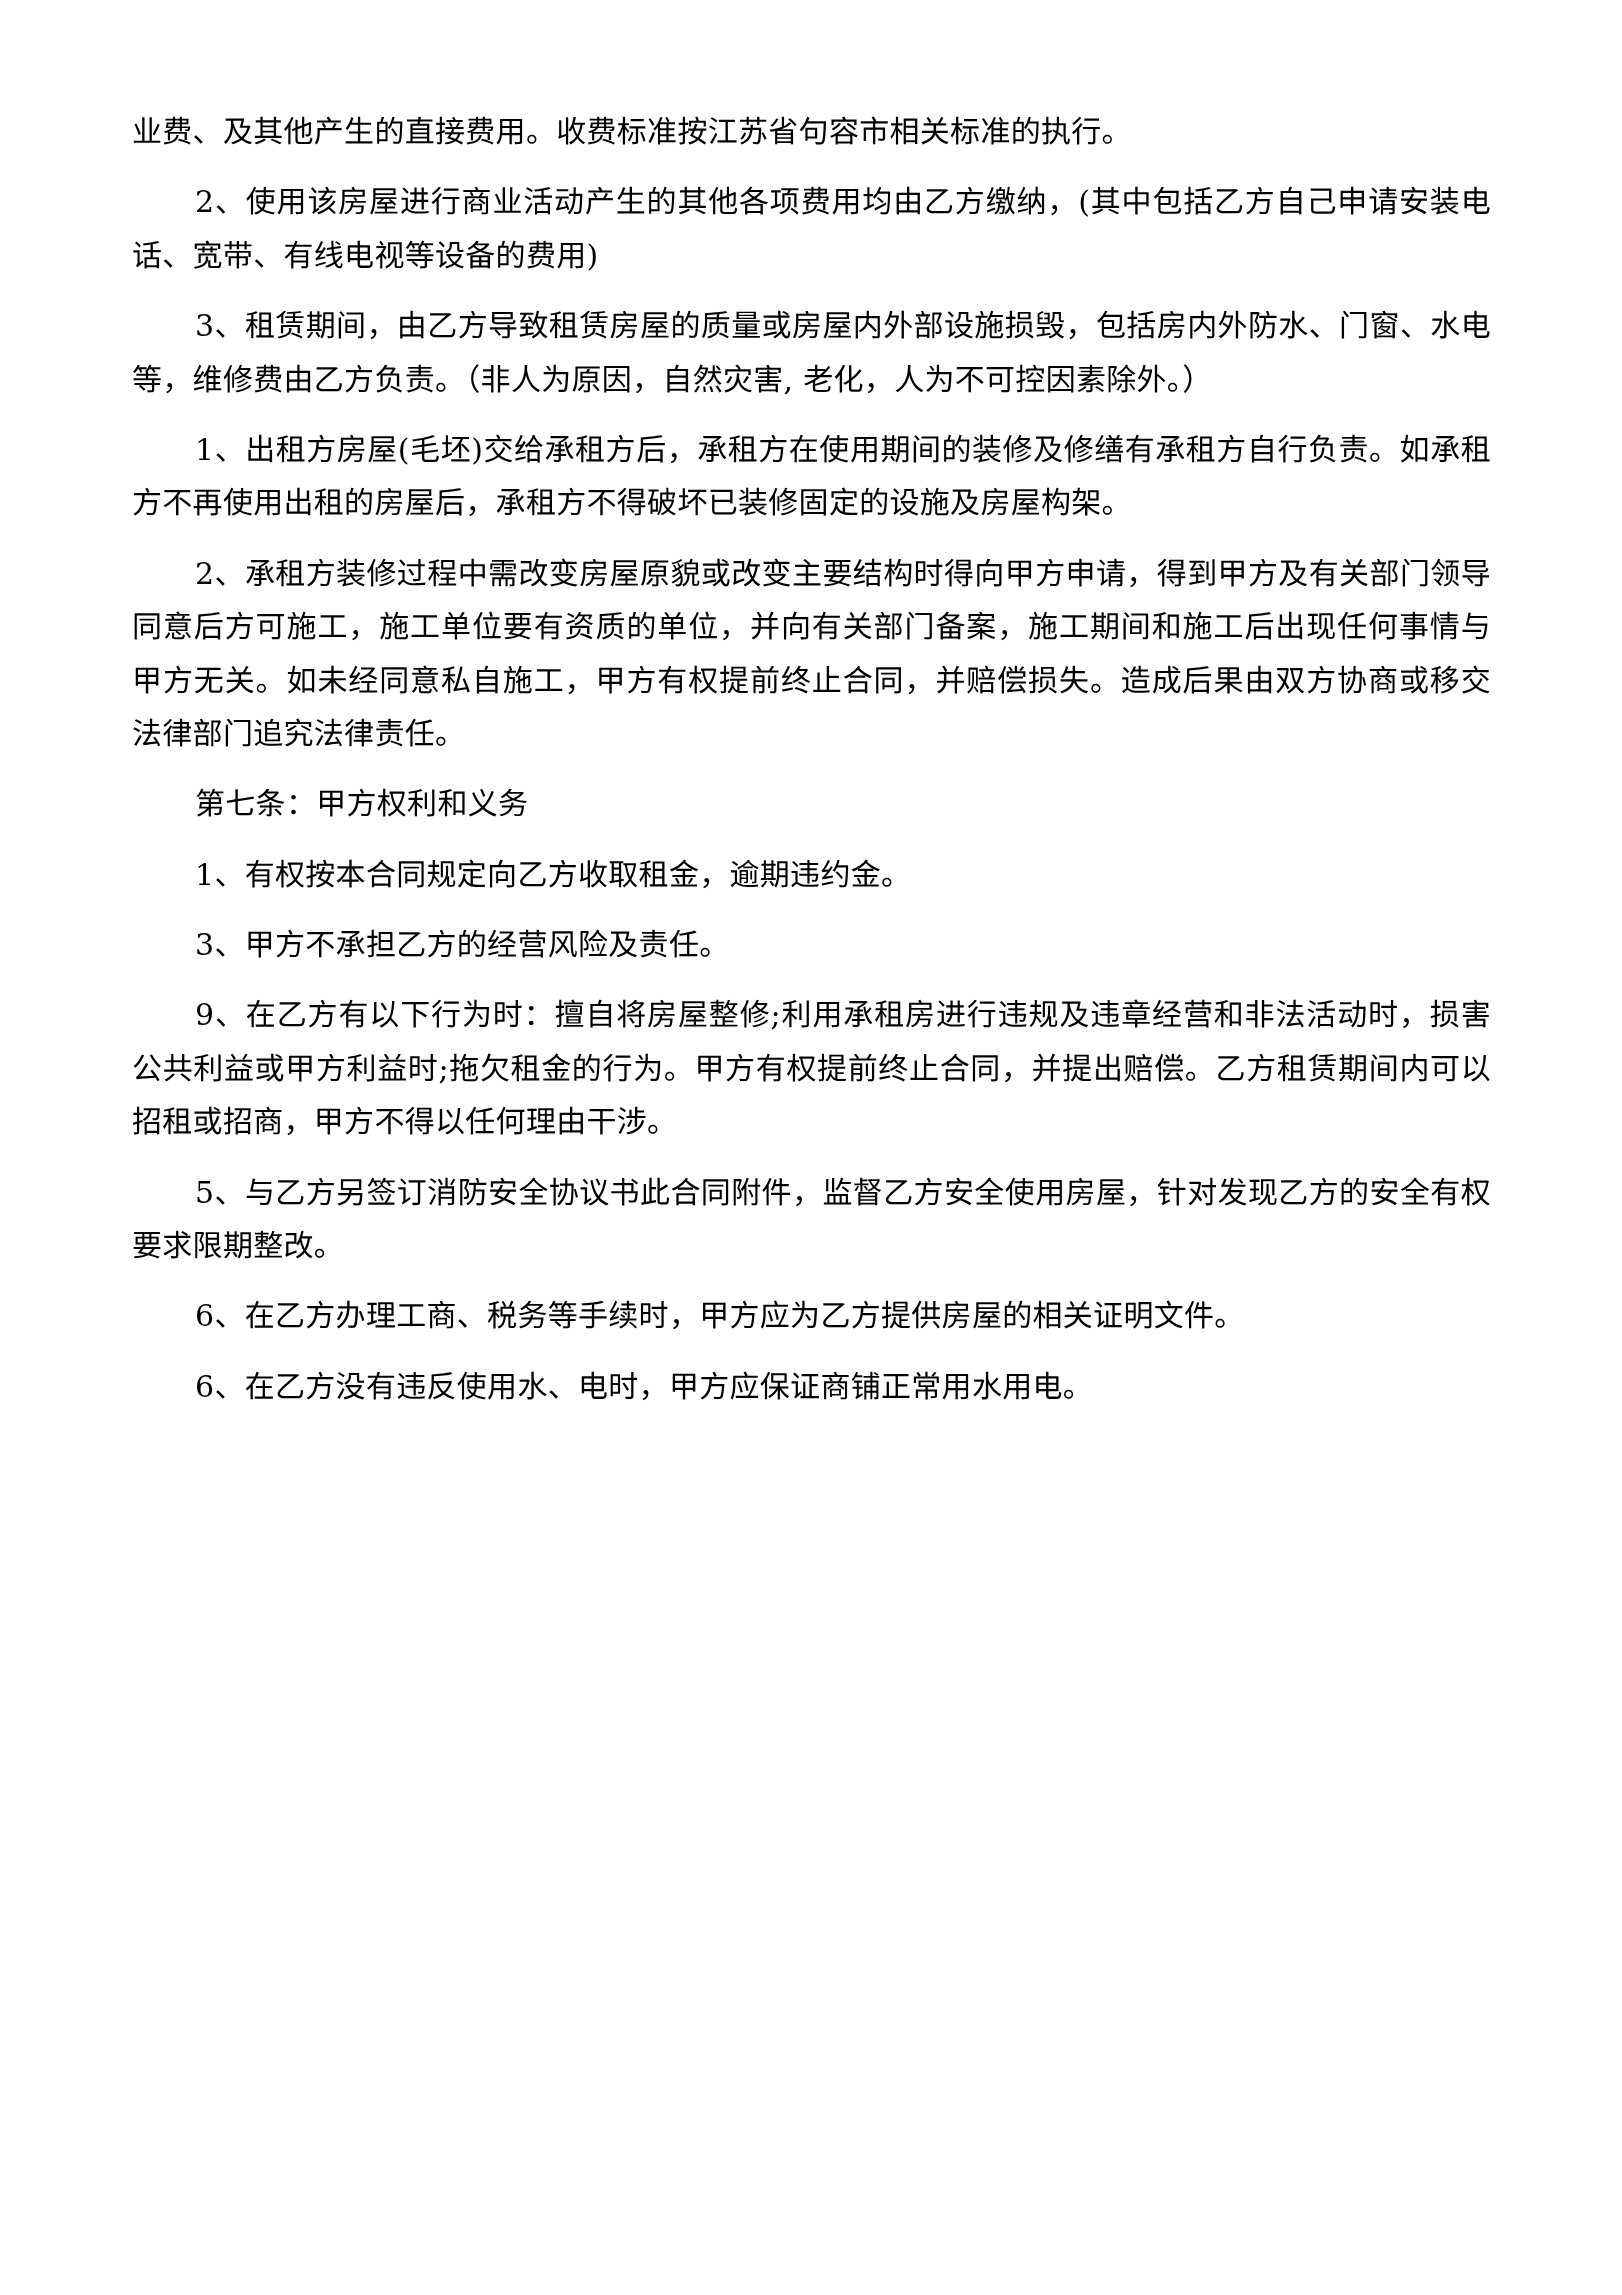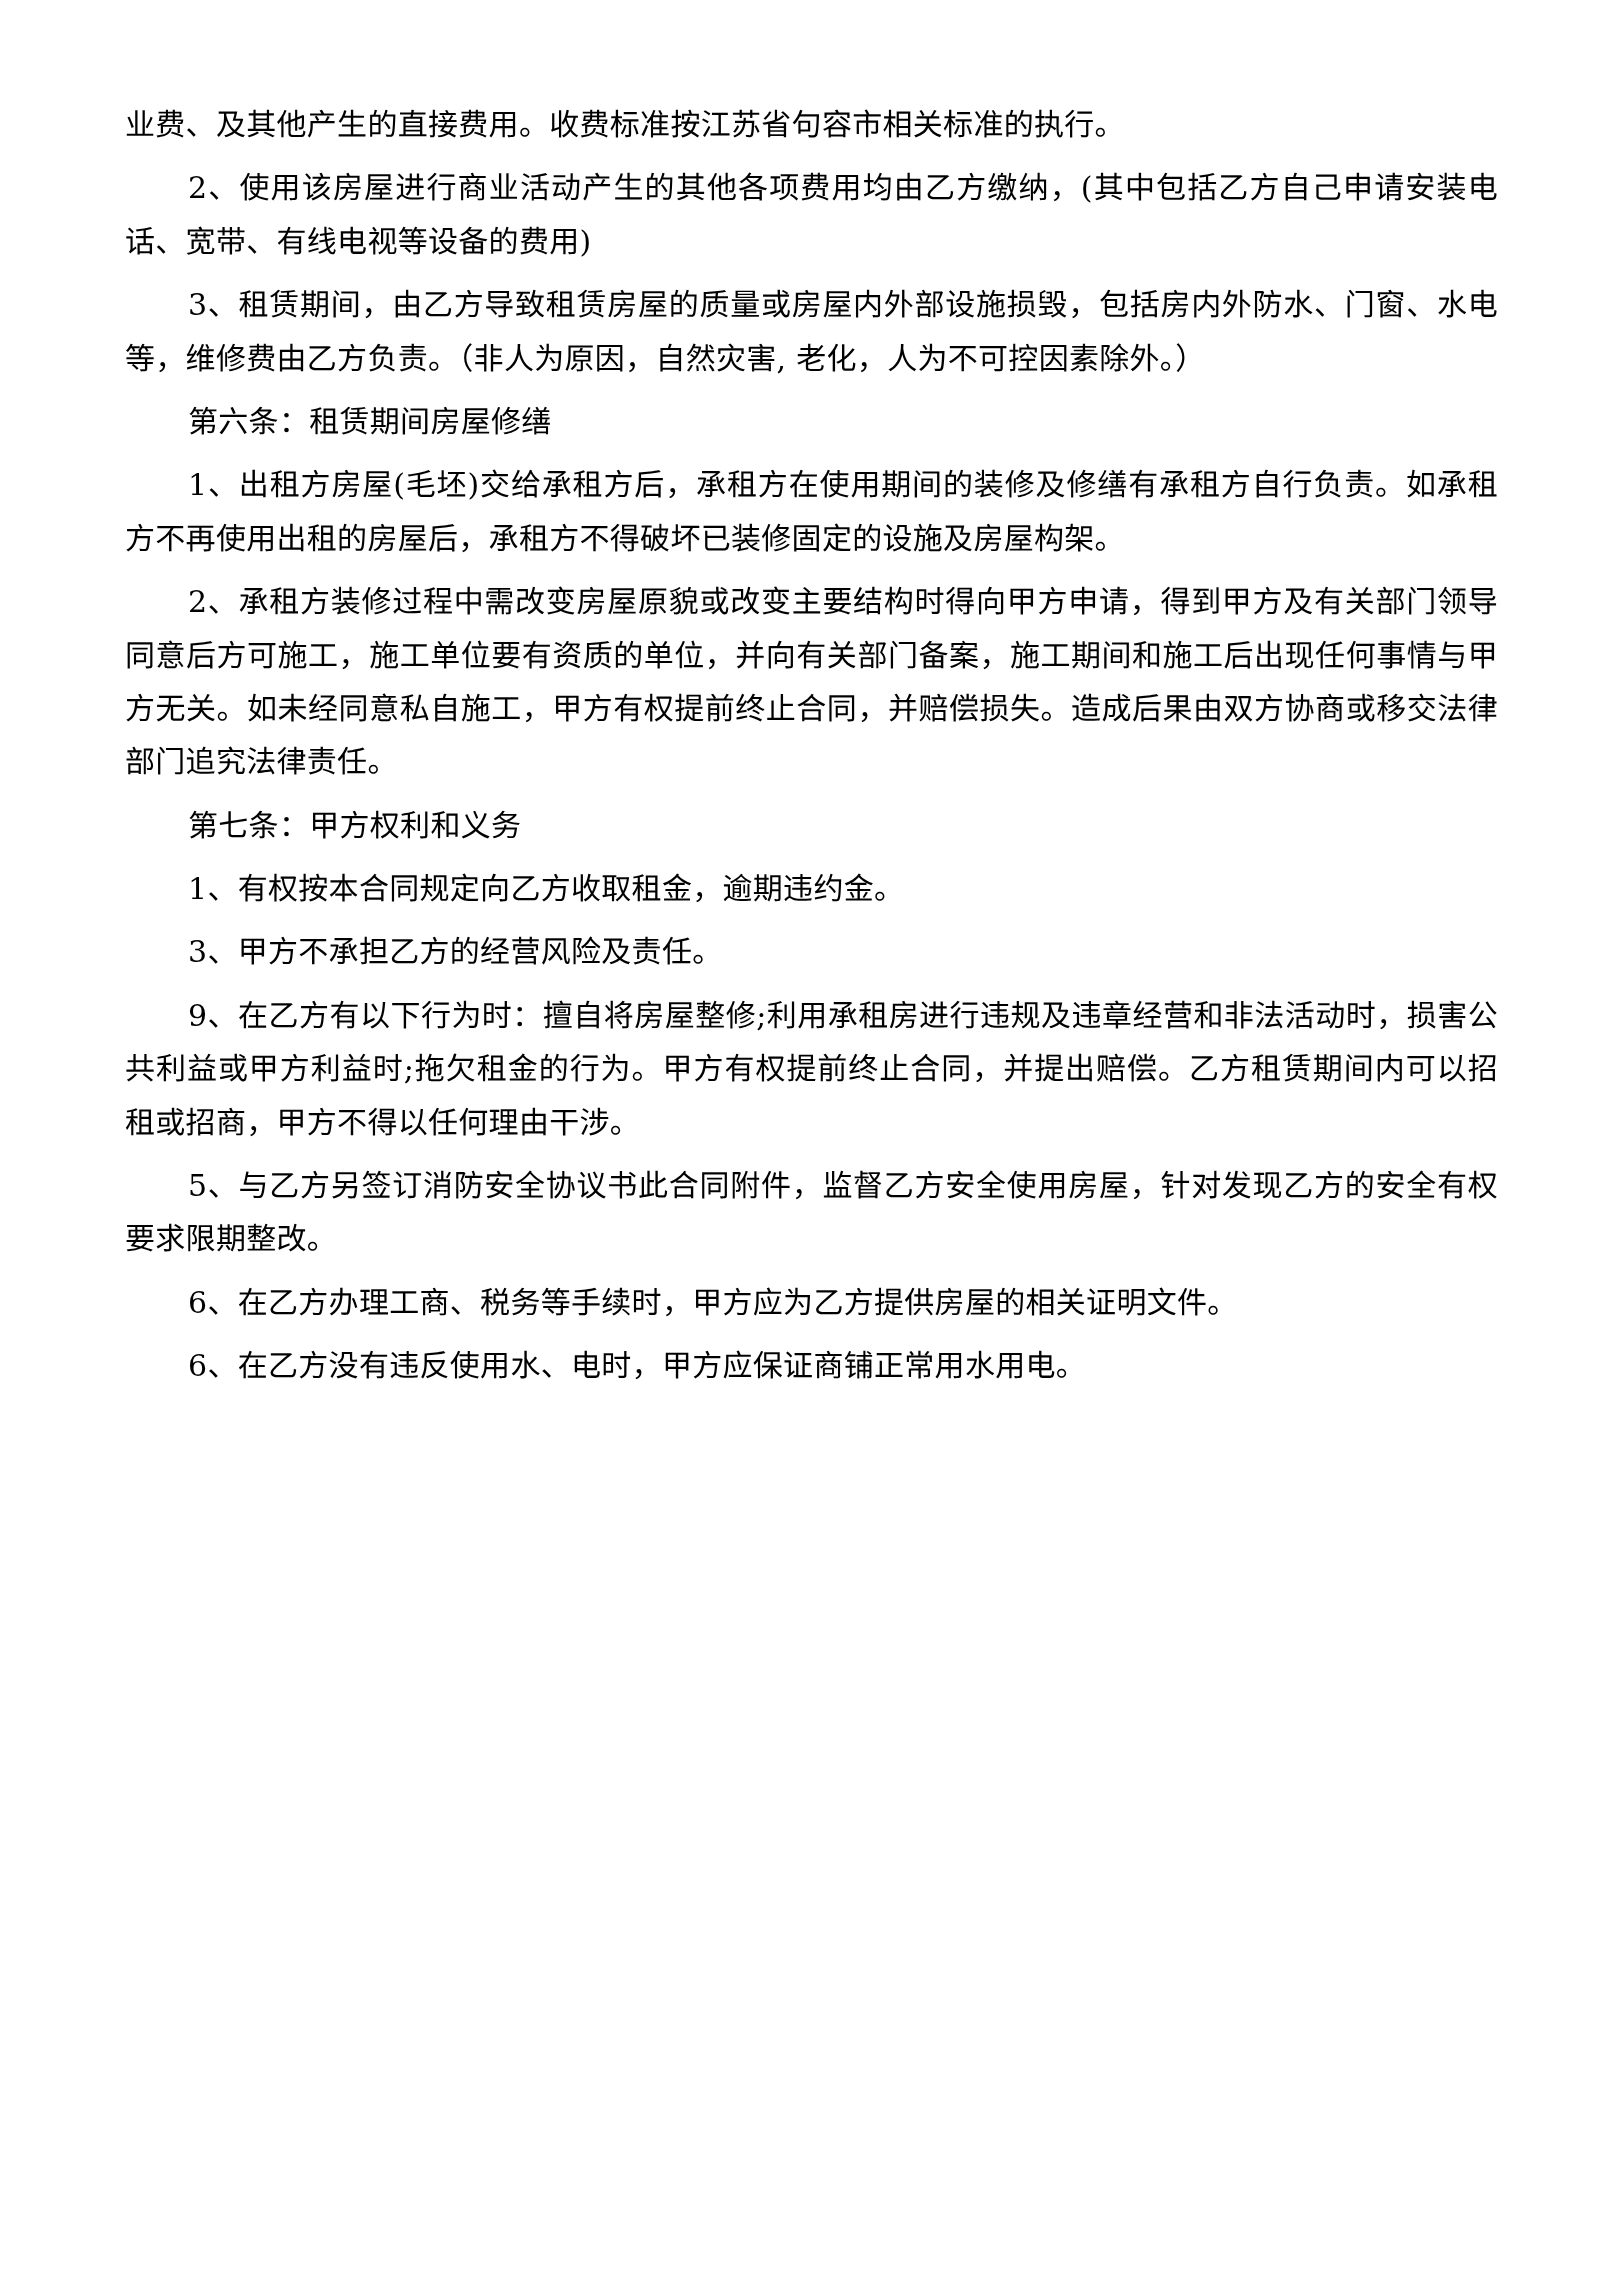--- a/index.html
+++ b/index.html
@@ -19,37 +19,36 @@
     overflow: hidden;
   }
   .doc-body {
     font-size: 30px;
     line-height: 1.78;
     text-align: justify;
     text-justify: inter-ideograph;
     letter-spacing: 0.3px;
   }
   .para {
-    margin: 10px;
+    margin: 17px;
     padding: 0;
     text-indent: 0;
   }
   .para.indent {
     text-indent: 63px;
   }
 </style>
 </head>
 <body>
 
 <div class="page">
   <div class="doc-body">
     <p class="para">业费、及其他产生的直接费用。收费标准按江苏省句容市相关标准的执行。</p>
     <p class="para indent">2、使用该房屋进行商业活动产生的其他各项费用均由乙方缴纳，(其中包括乙方自己申请安装电话、宽带、有线电视等设备的费用)</p>
     <p class="para indent">3、租赁期间，由乙方导致租赁房屋的质量或房屋内外部设施损毁，包括房内外防水、门窗、水电等，维修费由乙方负责。（非人为原因，自然灾害, 老化，人为不可控因素除外。）</p>
-    <p class="para indent">第六条：租赁期间房屋修缮</p>
     <p class="para indent">1、出租方房屋(毛坯)交给承租方后，承租方在使用期间的装修及修缮有承租方自行负责。如承租方不再使用出租的房屋后，承租方不得破坏已装修固定的设施及房屋构架。</p>
     <p class="para indent">2、承租方装修过程中需改变房屋原貌或改变主要结构时得向甲方申请，得到甲方及有关部门领导同意后方可施工，施工单位要有资质的单位，并向有关部门备案，施工期间和施工后出现任何事情与甲方无关。如未经同意私自施工，甲方有权提前终止合同，并赔偿损失。造成后果由双方协商或移交法律部门追究法律责任。</p>
     <p class="para indent">第七条：甲方权利和义务</p>
     <p class="para indent">1、有权按本合同规定向乙方收取租金，逾期违约金。</p>
     <p class="para indent">3、甲方不承担乙方的经营风险及责任。</p>
     <p class="para indent">9、在乙方有以下行为时：擅自将房屋整修;利用承租房进行违规及违章经营和非法活动时，损害公共利益或甲方利益时;拖欠租金的行为。甲方有权提前终止合同，并提出赔偿。乙方租赁期间内可以招租或招商，甲方不得以任何理由干涉。</p>
     <p class="para indent">5、与乙方另签订消防安全协议书此合同附件，监督乙方安全使用房屋，针对发现乙方的安全有权要求限期整改。</p>
     <p class="para indent">6、在乙方办理工商、税务等手续时，甲方应为乙方提供房屋的相关证明文件。</p>
     <p class="para indent">6、在乙方没有违反使用水、电时，甲方应保证商铺正常用水用电。</p>
   </div>

